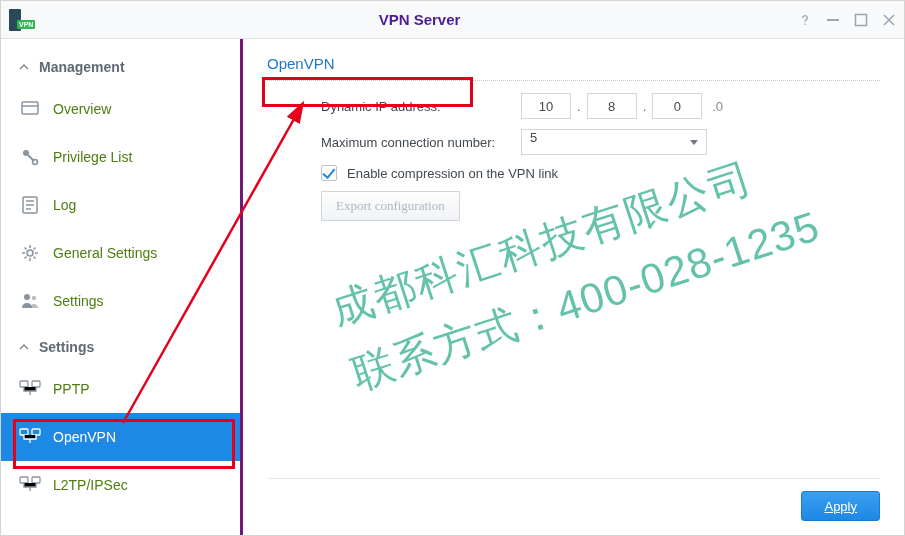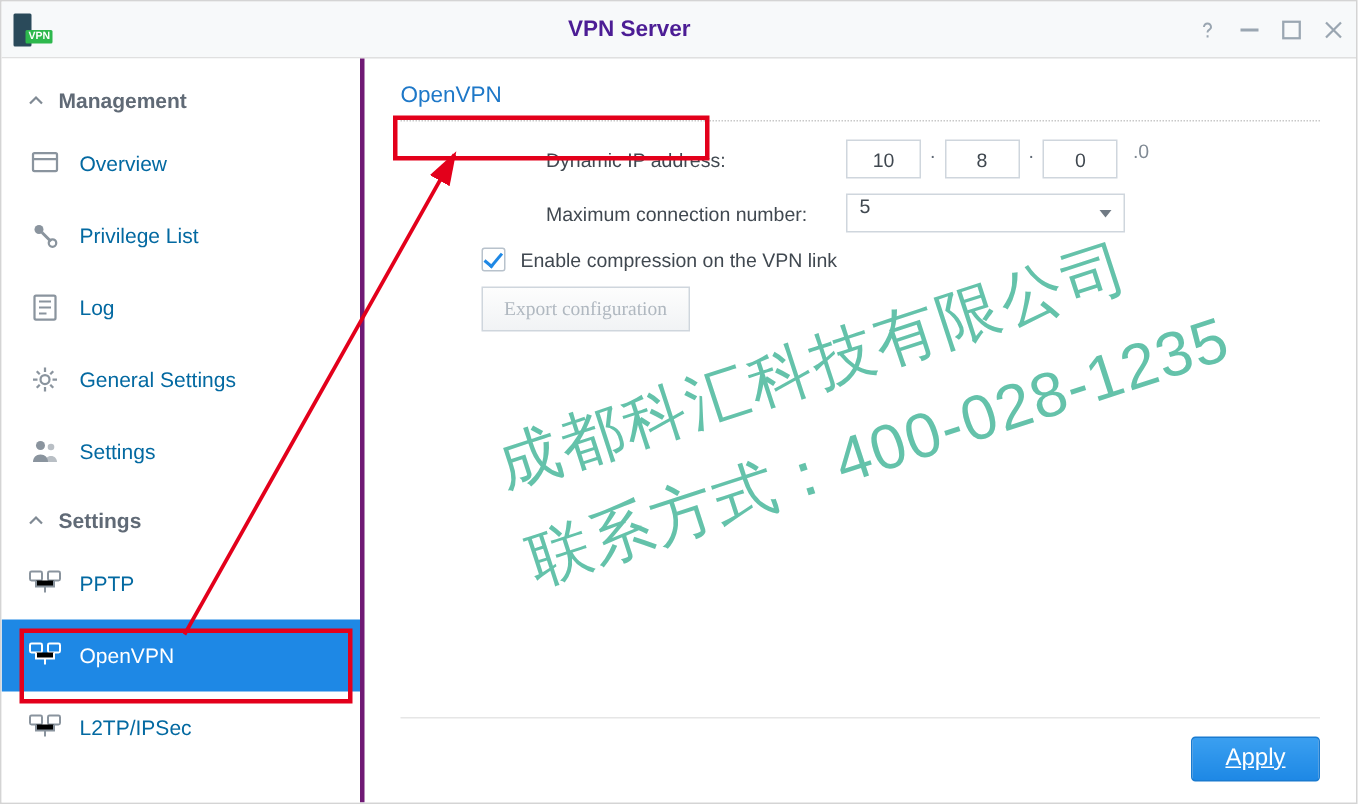--- a/index.html
+++ b/index.html
@@ -9,40 +9,40 @@
 .app-icon-server { width: 12px; height: 22px; background: #2a4a5a; border-radius: 1px; position: absolute; left: 0; top: 1px; }
 .app-icon-badge { position: absolute; left: 8px; top: 12px; background: #2db84d; color: #fff; font-size: 7px; font-weight: bold; padding: 1px 2px; border-radius: 1px; }
 .title { flex: 1; text-align: center; color: #4c1d95; font-size: 15px; font-weight: 600; }
 .win-controls { display: flex; gap: 14px; align-items: center; }
 .win-btn { width: 14px; height: 14px; color: #9aa6b1; cursor: pointer; display: flex; align-items: center; justify-content: center; }
 .win-btn svg { width: 14px; height: 14px; }
 .content { display: flex; height: calc(100% - 38px); }
 .sidebar { width: 242px; border-right: 3px solid #701a75; background: #fff; padding-top: 6px; overflow: hidden; }
 .section-header { display: flex; align-items: center; padding: 14px 18px 10px; color: #606a76; font-size: 14px; font-weight: 600; cursor: pointer; }
 .chev { width: 10px; height: 10px; margin-right: 10px; }
-.sidebar-item { display: flex; align-items: center; height: 48px; padding: 0 18px; color: #0369a1; font-size: 14px; cursor: pointer; }
+.sidebar-item { display: flex; align-items: center; height: 48px; padding: 0 18px; color: #4d7c0f; font-size: 14px; cursor: pointer; }
 .sidebar-item.active { background: #1e88e5; color: #fff; }
 .sb-icon { width: 22px; height: 22px; margin-right: 12px; display: flex; align-items: center; justify-content: center; color: #8a949e; }
 .sidebar-item.active .sb-icon { color: #fff; }
 .main { flex: 1; padding: 16px 24px 0; display: flex; flex-direction: column; position: relative; }
 .panel-title { color: #1e78c8; font-size: 15px; font-weight: 500; padding-bottom: 8px; border-bottom: 1px dotted #c8c8c8; margin-bottom: 12px; }
 .row { display: flex; align-items: center; margin-bottom: 10px; padding-left: 26px; font-size: 13px; color: #404850; }
 .row.indent { padding-left: 54px; }
-.row-label { width: 200px; margin-left: 43px; }
+.row-label { width: 200px; }
 .checkbox { width: 16px; height: 16px; border: 1px solid #b8c2cc; border-radius: 2px; margin-right: 10px; display: flex; align-items: center; justify-content: center; background: #fff; cursor: pointer; flex-shrink: 0; }
 .checkbox.checked::after { content: ""; width: 10px; height: 5px; border-left: 2px solid #1e88e5; border-bottom: 2px solid #1e88e5; transform: rotate(-50deg) translate(1px,-1px); }
-.ip-inputs { display: flex; gap: 6px; }
+.ip-inputs { display: flex; align-items: center; gap: 6px; }
 .ip-box { width: 50px; height: 26px; border: 1px solid #cfd6dd; text-align: center; font-size: 13px; color: #404850; }
 .ip-dot { color: #606a76; }
 .ip-fixed { color: #808a94; padding-left: 4px; }
 .select { width: 186px; height: 26px; border: 1px solid #cfd6dd; background: #fff; font-size: 13px; padding: 0 8px; color: #404850; position: relative; }
 .select-caret { position: absolute; right: 8px; top: 10px; width: 0; height: 0; border-left: 4px solid transparent; border-right: 4px solid transparent; border-top: 5px solid #707a84; }
 .btn-export { height: 30px; padding: 0 14px; border: 1px solid #cfd6dd; background: linear-gradient(#fdfdfd,#f1f3f5); font-size: 13px; color: #b0b8c0; cursor: default; font-family: Liberation Serif, serif; }
 .footer { display: flex; justify-content: flex-end; gap: 10px; padding: 12px 0 14px; border-top: 1px solid #e6e6e6; margin-top: auto; }
-.btn { height: 30px; padding: 0 22px; border: 1px solid #cfd6dd; background: linear-gradient(#fdfdfd,#f1f3f5); font-size: 16px; color: #404850; cursor: pointer; border-radius: 3px; text-decoration: underline; }
+.btn { height: 30px; padding: 0 22px; border: 1px solid #cfd6dd; background: linear-gradient(#fdfdfd,#f1f3f5); font-size: 13px; color: #404850; cursor: pointer; border-radius: 3px; text-decoration: underline; }
 .btn.primary { background: linear-gradient(#3a9ff0,#1e88e5); border-color: #1a7bd0; color: #fff; }
 .annot { position: absolute; pointer-events: none; }
 .box-red { border: 3px solid #e3001b; }
 .box1 { left: 12px; top: 418px; width: 222px; height: 50px; }
 .box2 { left: 261px; top: 76px; width: 211px; height: 30px; }
 .arrow-svg { position: absolute; left: 102px; top: 92px; width: 230px; height: 340px; }
 .watermark { position: absolute; left: 330px; top: 200px; transform: rotate(-18deg); color: #4ab89c; font-size: 42px; font-family: "SimSun","宋体","Microsoft YaHei",serif; opacity: 0.85; pointer-events: none; white-space: nowrap; line-height: 1.6; }
 .watermark .wm-line1 { letter-spacing: 2px; }
 .watermark .wm-line2 { letter-spacing: 1px; }
 </style>

